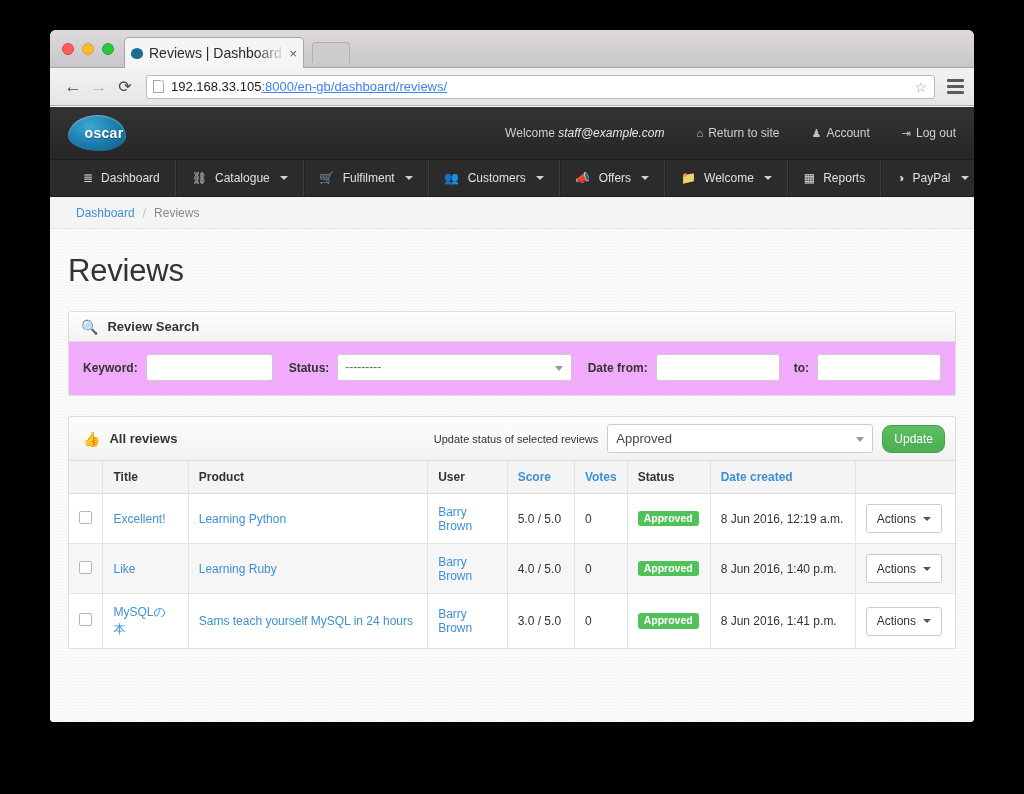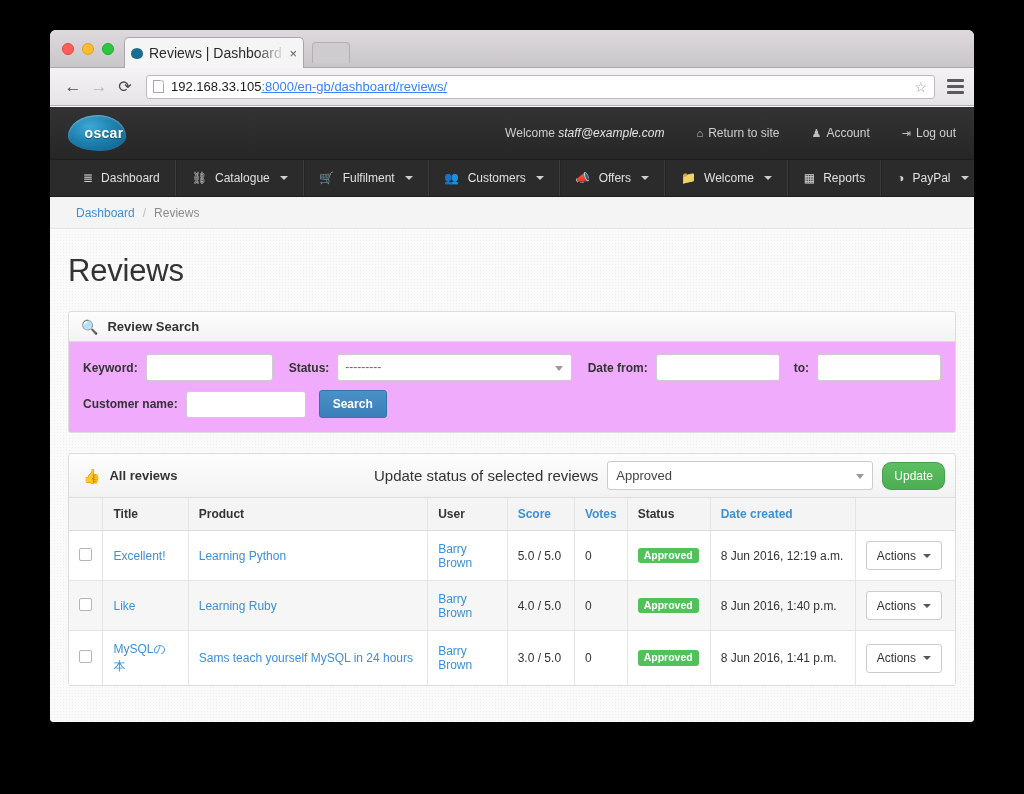--- a/index.html
+++ b/index.html
@@ -211,21 +211,21 @@
   .tbl-head {
     min-height:44px; display:flex; align-items:center;
     padding:7px 10px 7px 14px;
     background:linear-gradient(#fdfdfd,#f2f2f2);
     border-bottom:1px solid #dcdcdc;
     border-radius:3px 3px 0 0;
   }
   .tbl-head .title { font-size:13px; font-weight:bold; color:#333; display:flex; align-items:center; }
   .tbl-head .title .pico { margin-right:9px; font-size:14px; }
   .bulk { margin-left:auto; display:flex; align-items:center; gap:9px; }
-  .bulk .bl { font-size:15px; color:#333; }
+  .bulk .bl { font-size:11px; color:#333; }
   .bulk .bsel {
     width:266px; height:29px; background:#fff; border:1px solid #ccc;
     border-radius:3px; font-size:13px; color:#444;
     padding:0 8px; line-height:27px; position:relative;
   }
   .bulk .bsel .scaret {
     position:absolute; right:8px; top:50%; margin-top:-2px;
     width:0; height:0; border-left:4px solid transparent;
     border-right:4px solid transparent; border-top:5px solid #9a9a9a;
   }
@@ -405,25 +405,20 @@
             <input class="finput" style="width: 127px;" value="">
             <span class="flabel" style="margin-left:16px">Status:</span>
             <div class="fselect" style="width:266px">
               <span>---------</span>
               <span class="scaret"></span>
             </div>
             <span class="flabel" style="margin-left:16px">Date from:</span>
             <input class="finput" style="width: 124px;" value="">
             <span class="flabel" style="margin-left:14px">to:</span>
             <input class="finput" style="width: 124px;" value="">
-          </div>
-          <div class="formrow">
-            <span class="flabel">Customer name:</span>
-            <input class="finput" style="width: 120px;" value="">
-            <button class="btn-primary" style="margin-left:13px">Search</button>
           </div>
         </div>
       </div>
 
       <div class="panel">
         <div class="tbl-head">
           <div class="title">
             <span class="pico">👍</span>
             <span>All reviews</span>
           </div>

